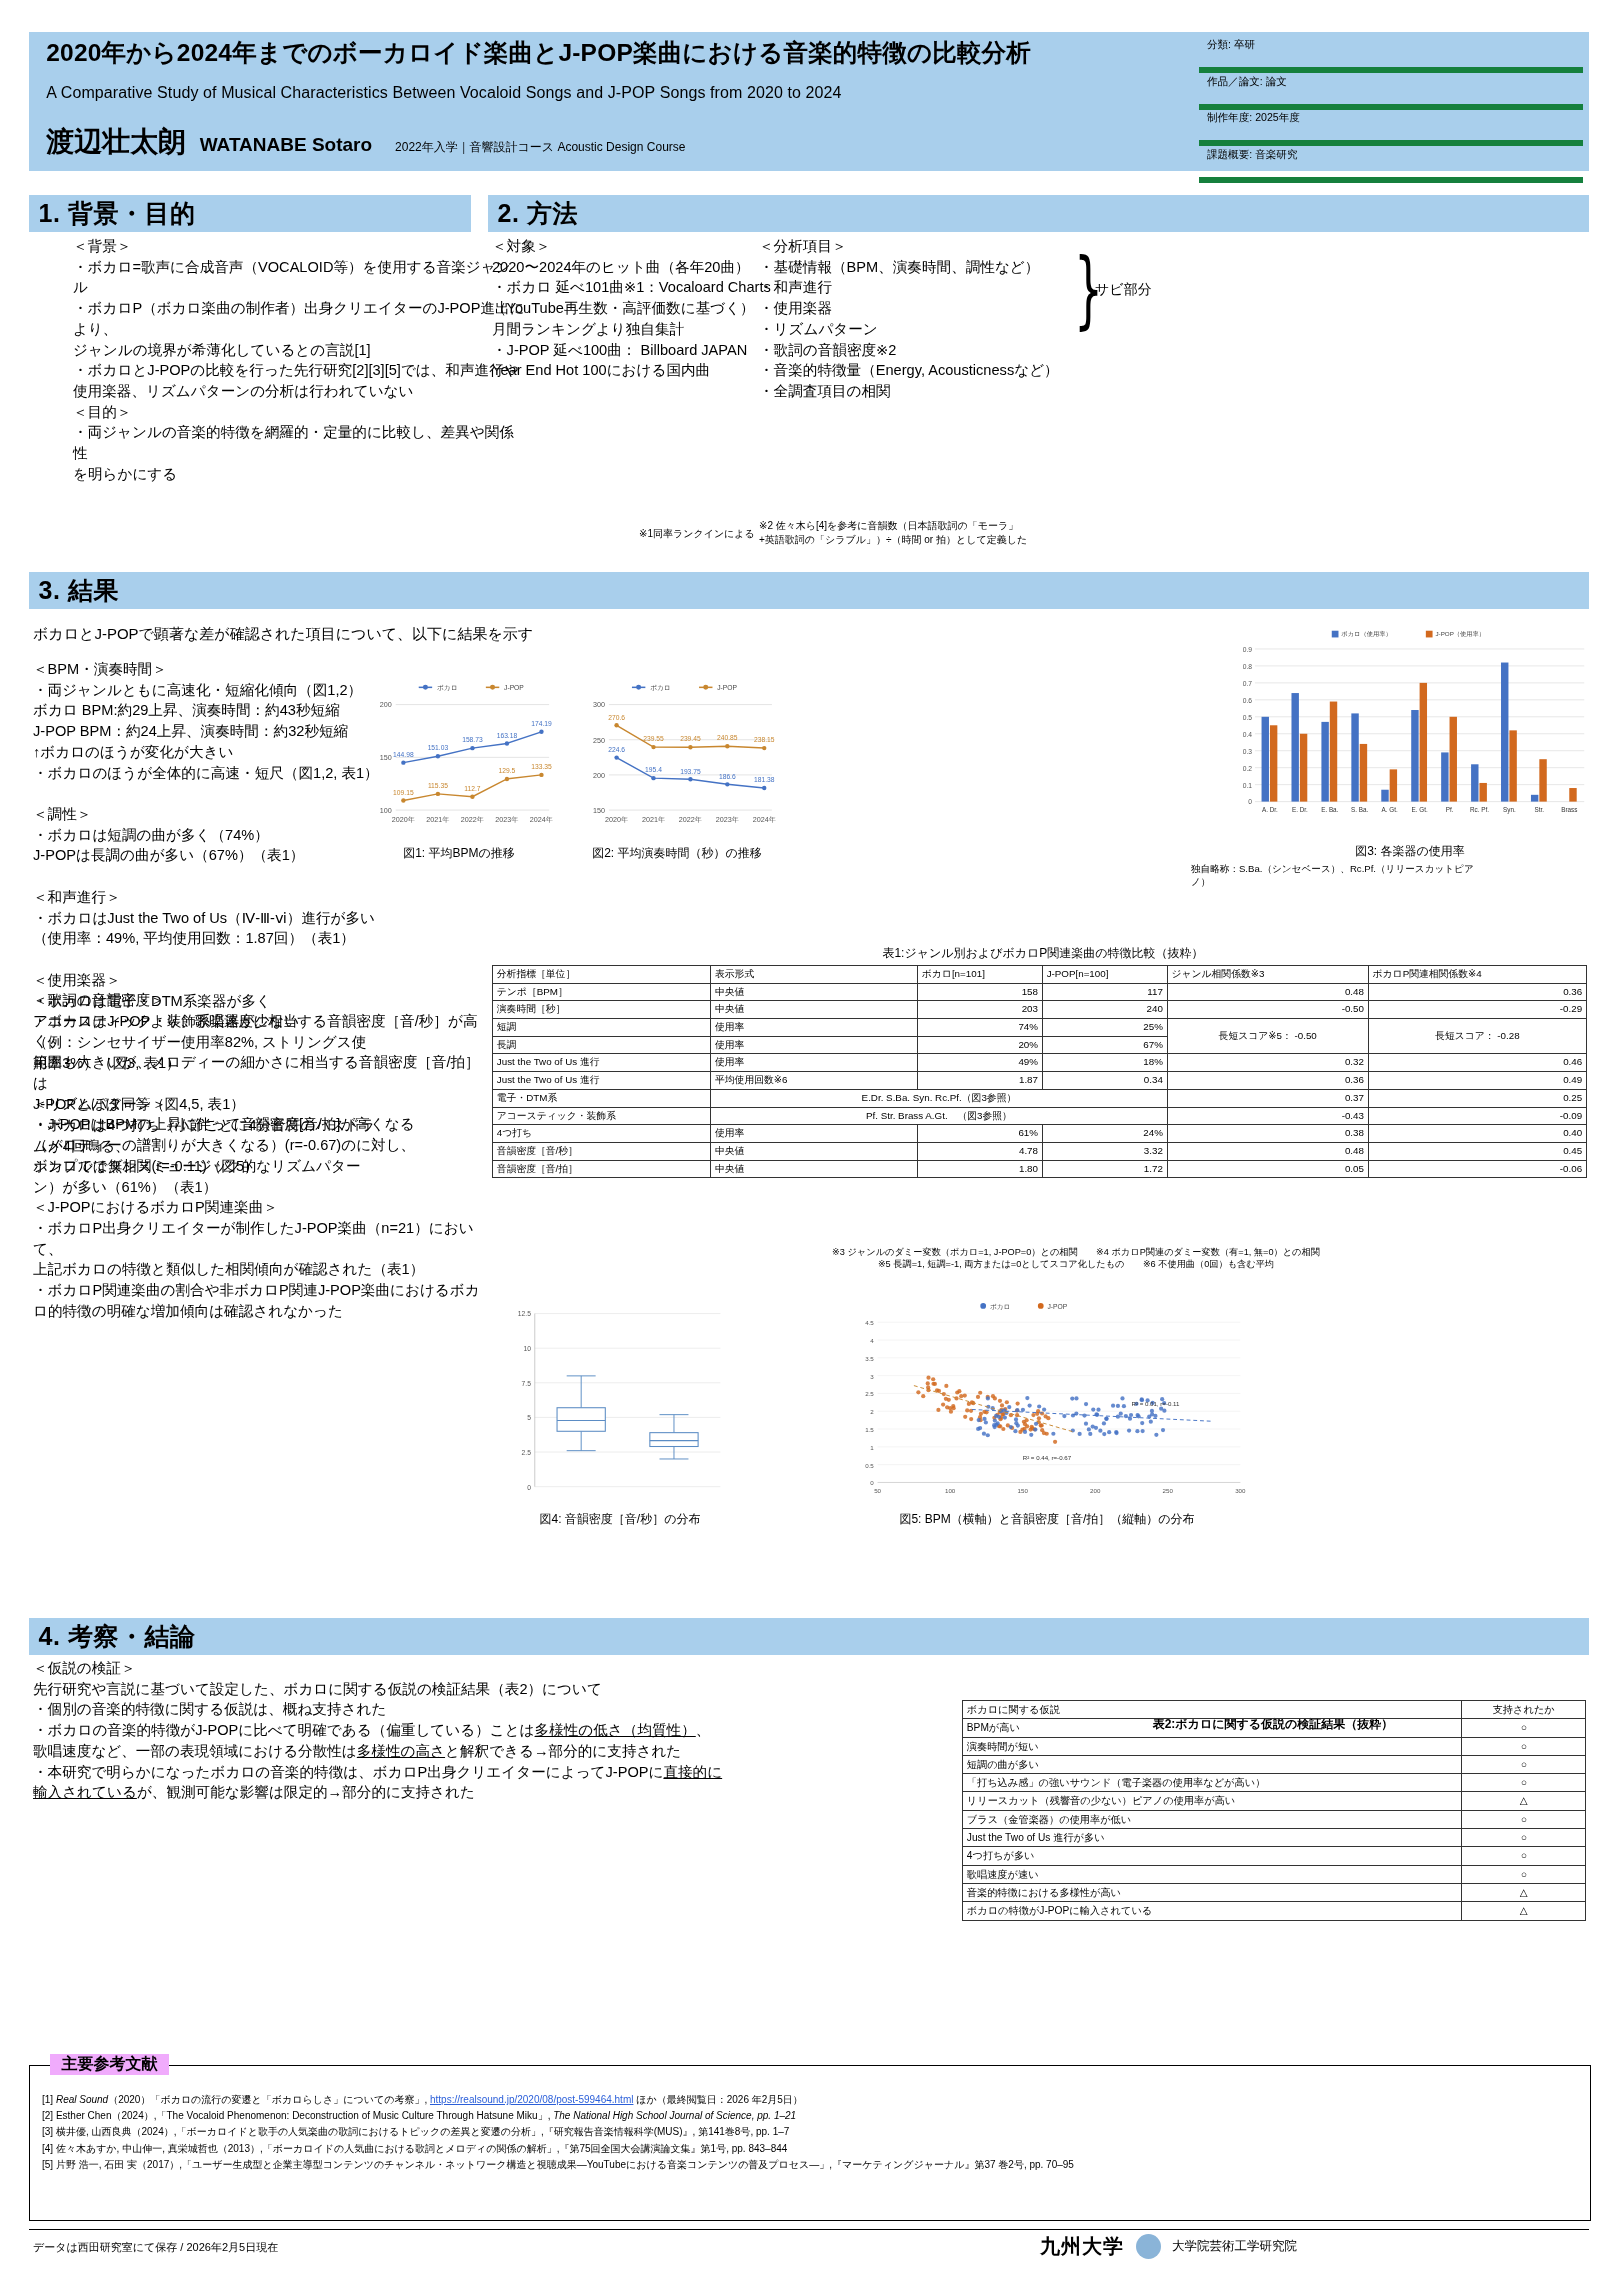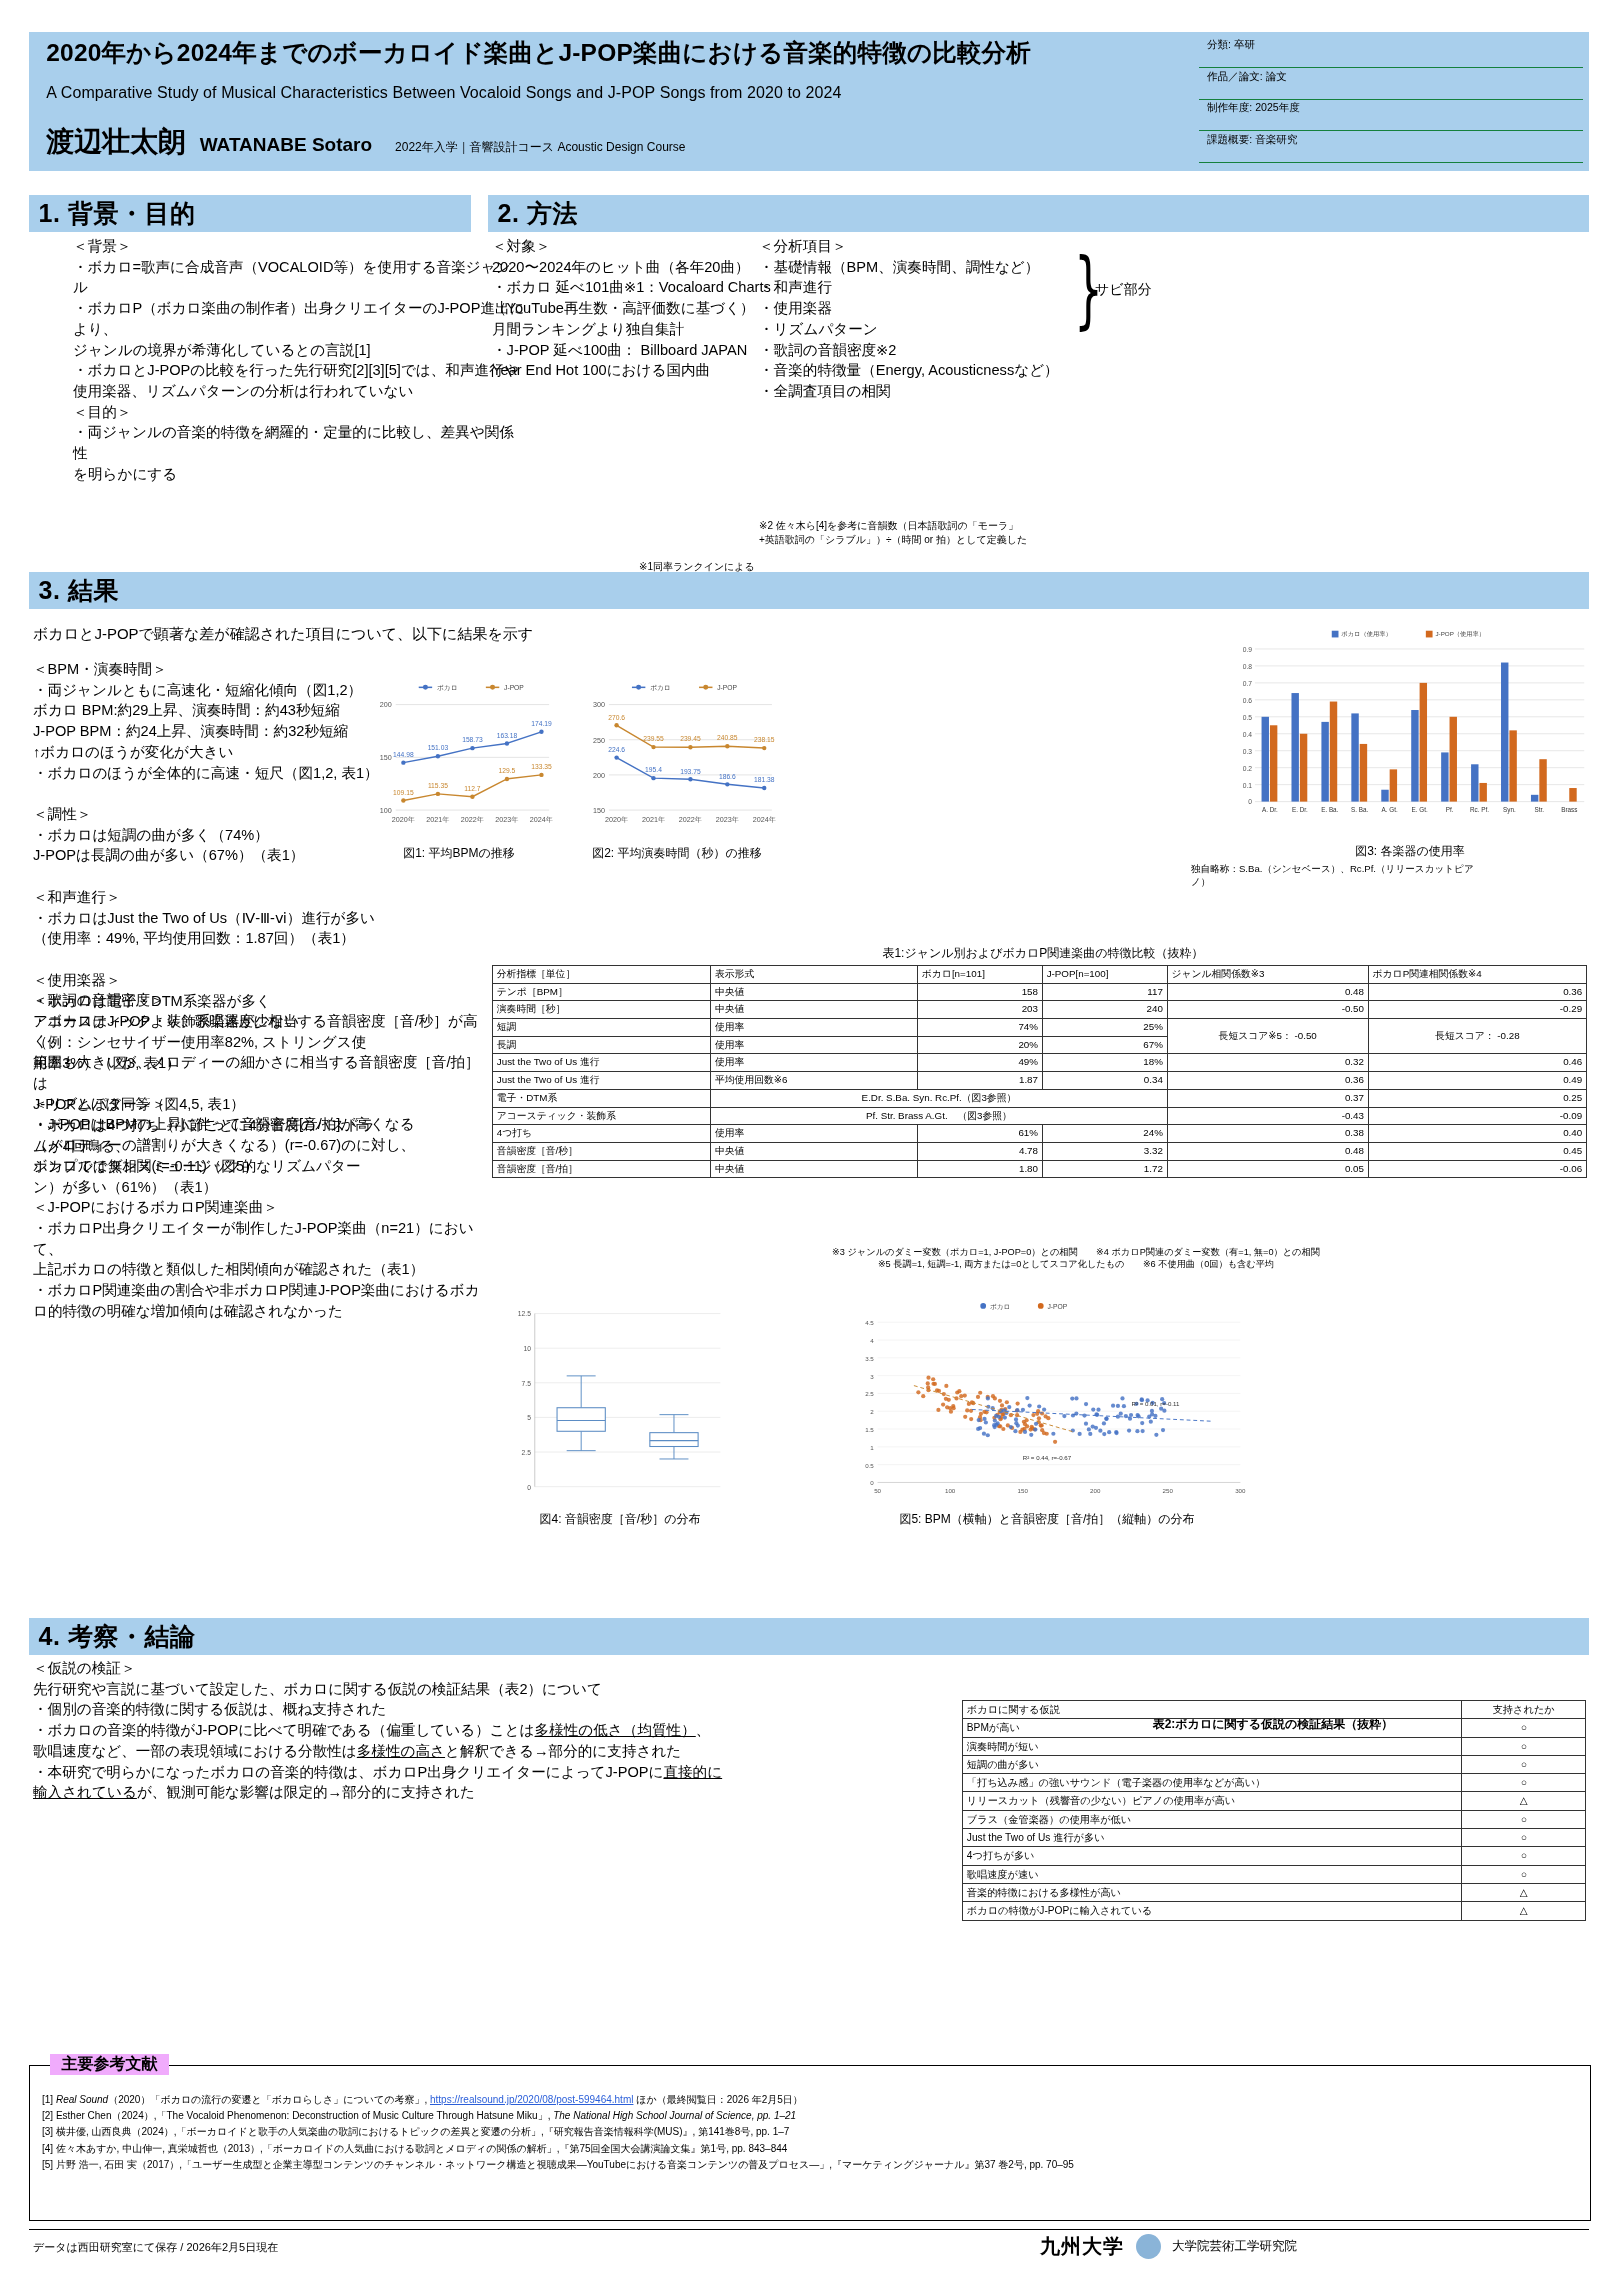--- a/index.html
+++ b/index.html
@@ -13,39 +13,39 @@
   
   .header{position:absolute;left:29px;top:32px;width:1560px;height:139px;background:#a9cfec;}
   .hdr-left{position:absolute;left:17.3px;top:5.8px;width:1134px;}
   .title-ja{font-size:24.5px;font-weight:bold;letter-spacing:0.2px;line-height:1.2;margin:0;}
   .title-en{font-size:16px;font-weight:normal;margin:17.3px 0 0 0;letter-spacing:0.1px;}
   .author-row{margin:21px 0 0 0;display:flex;align-items:baseline;gap:13.4px;}
   .author-ja{font-size:28px;font-weight:bold;}
   .author-en{font-size:19px;font-weight:bold;}
   .author-meta{font-size:12px;margin-left:9.6px;}
   .hdr-right{position:absolute;right:5.8px;top:3.8px;width:384px;font-size:10.6px;}
-  .hdr-right .mrow{height:29px;border-bottom:1px solid #15803d;padding-left:7.7px;display:flex;align-items:flex-start;padding-top:1.9px;}
+  .hdr-right .mrow{height:29px;border-bottom:6px solid #15803d;padding-left:7.7px;display:flex;align-items:flex-start;padding-top:1.9px;}
   .hdr-right .mrow span{white-space:nowrap;}
 
   
   .secbar{position:absolute;background:#a9cfec;height:37px;display:flex;align-items:center;}
   .secbar .num{font-size:25px;font-weight:bold;padding-left:9.6px;letter-spacing:0.5px;}
   .sec1{left:29px;top:195px;width:442px;}
   .sec2{left:488px;top:195px;width:1101px;}
   .sec3{left:29px;top:572px;width:1560px;}
   .sec4{left:29px;top:1618px;width:1560px;}
 
   
   .body-txt{position:absolute;font-size:14.6px;line-height:1.42;white-space:pre-line;}
   .tiny{font-size:10.6px;line-height:1.35;white-space:pre-line;position:absolute;}
   .u{text-decoration:underline;}
 
   #s1body{left:33px;top:236px;width:452px;margin-left:40px;}
   #s2body{left:492px;top:236px;width:288px;}
-  #s2note{left:639px;top:527px;width:192px;font-size:10px;margin-top:33px;}
+  #s2note{left:639px;top:527px;width:192px;font-size:10px;}
   #s2right{left:759px;top:236px;width:432px;}
   #s2note2{left:759px;top:519px;width:288px;font-size:10px;}
   #s3lead{left:33px;top:623px;width:576px;font-size:15px;}
   #s3col{left:33px;top:659px;width:346px;}
   #s3col2{left:33px;top:990px;width:461px;}
   #s4col{left:33px;top:1658px;width:711px;}
 
   
   .brace{position:absolute;left:1062px;top:248px;font-size:83px;line-height:1;color:#000;transform:scaleX(.55);font-family:"DejaVu Sans",sans-serif;}
   .brace-label{position:absolute;left:1095px;top:281px;font-size:14px;}

